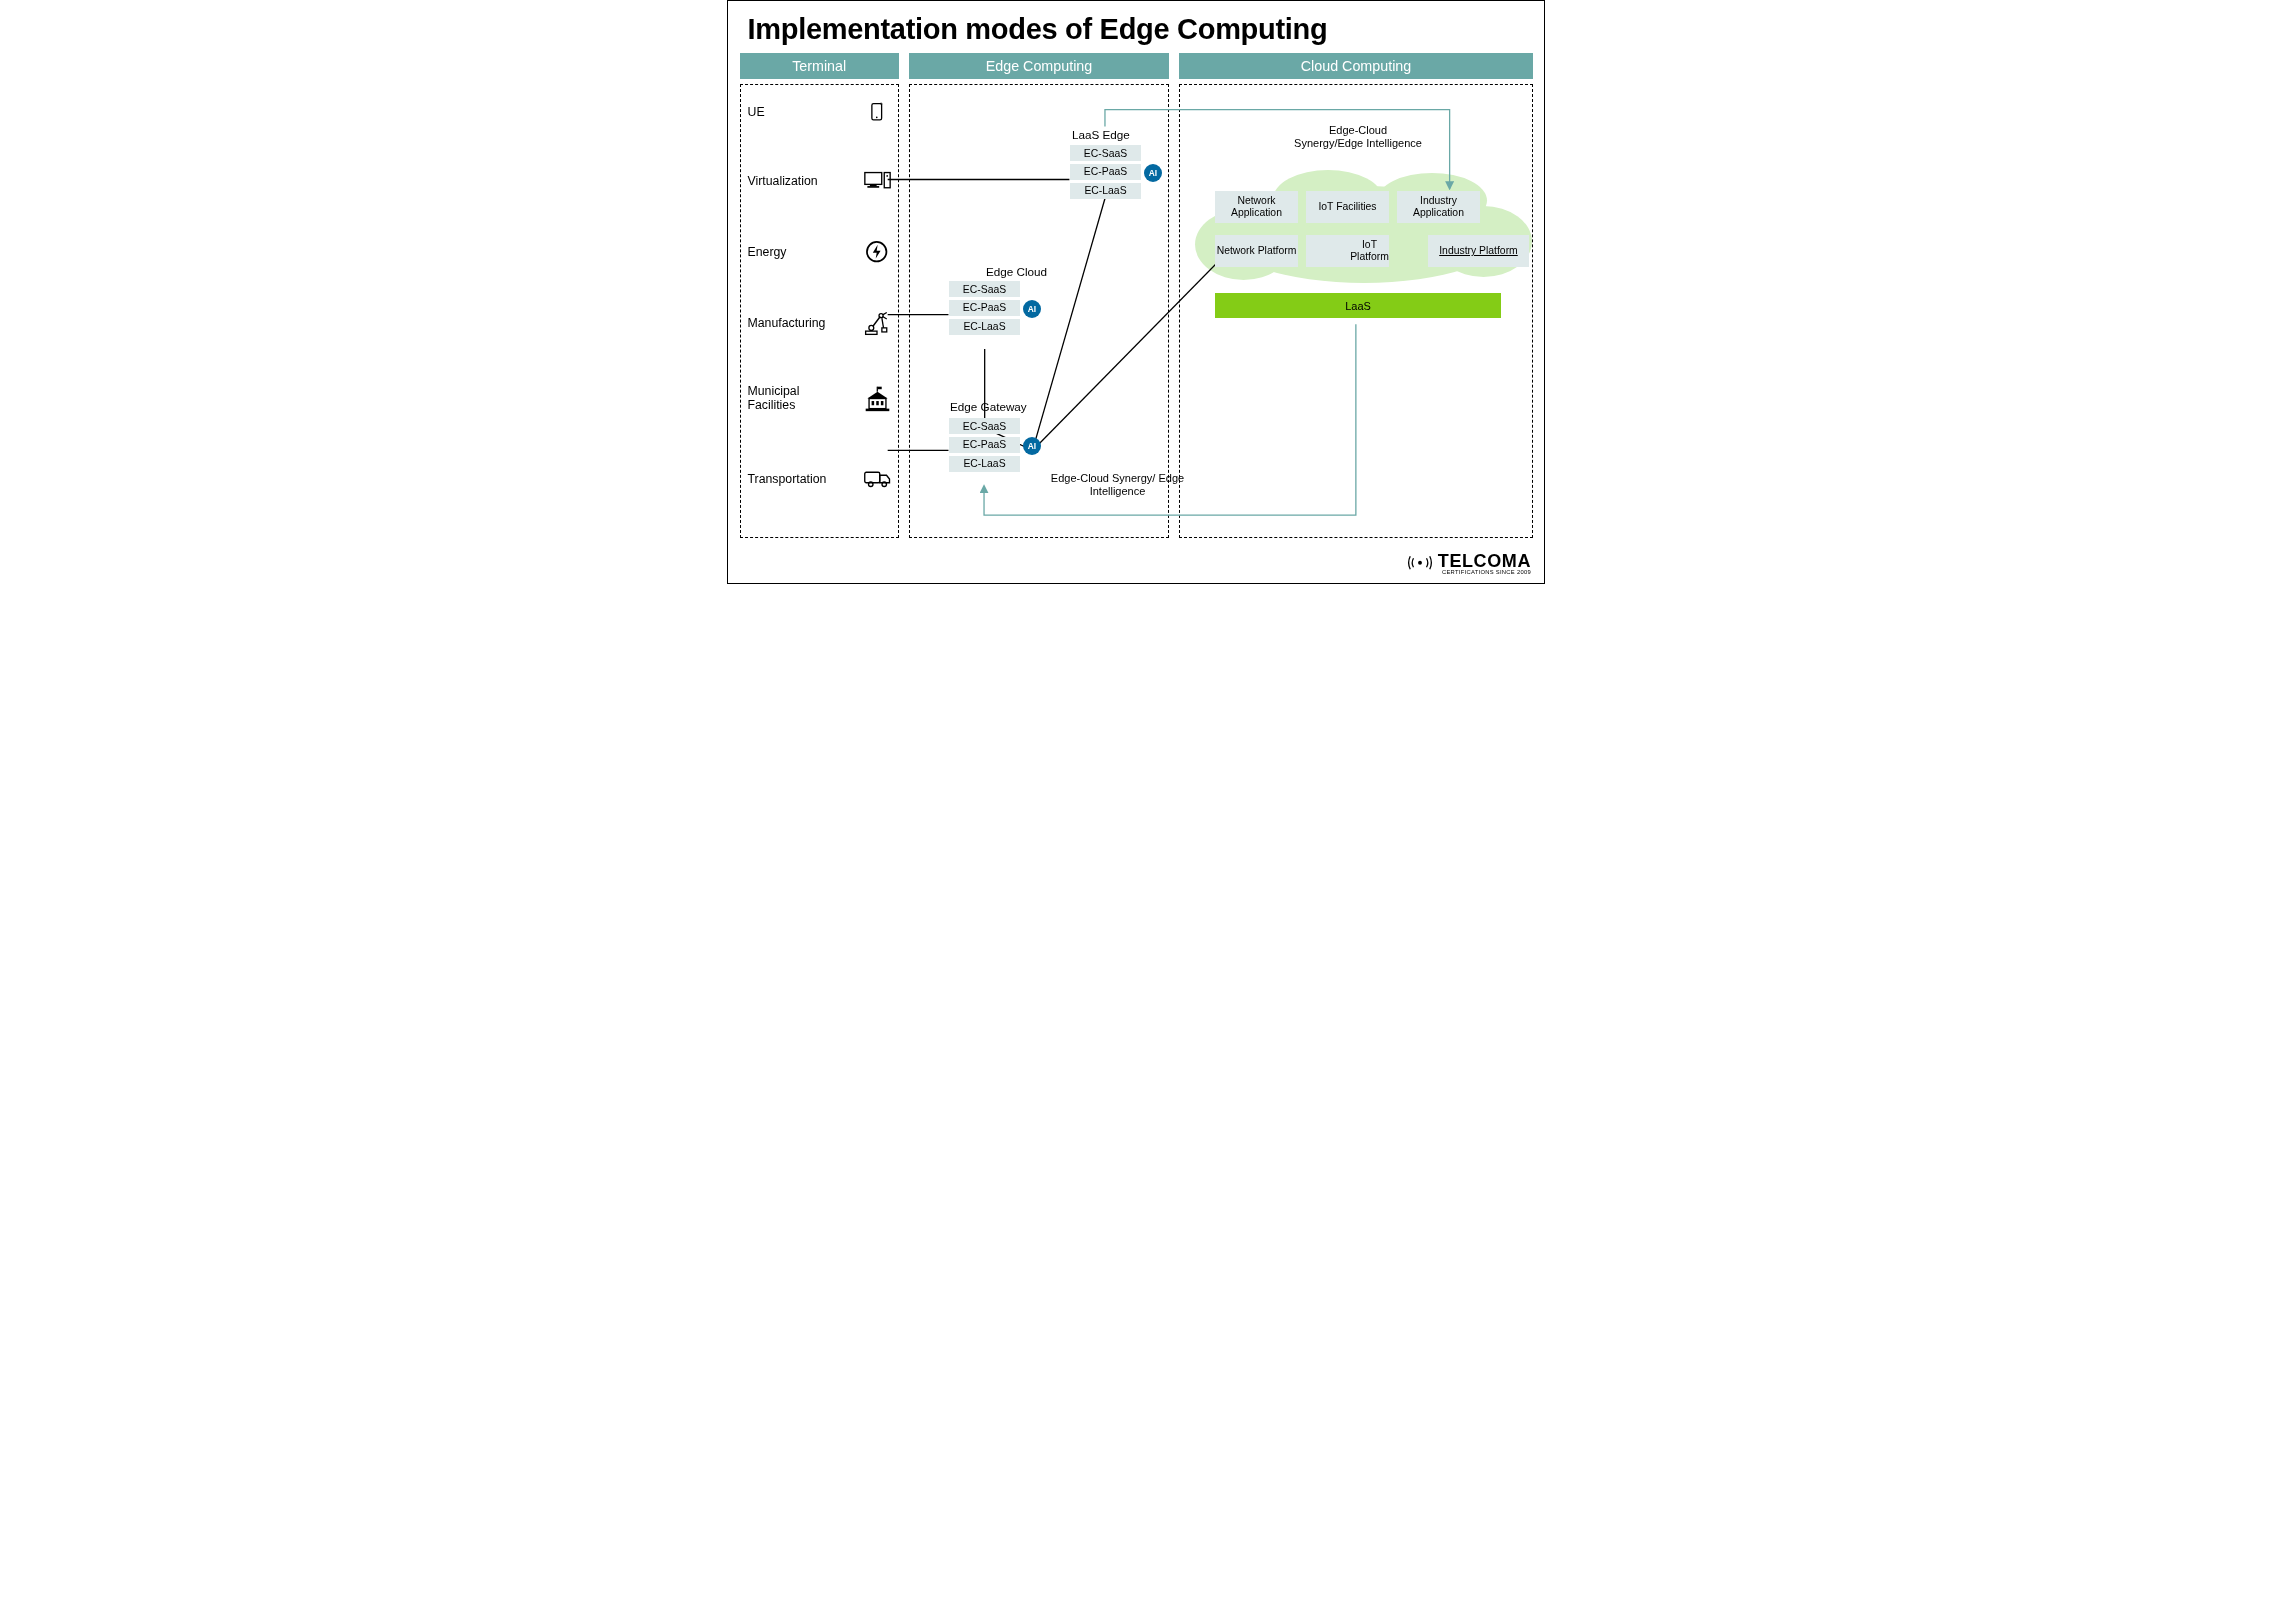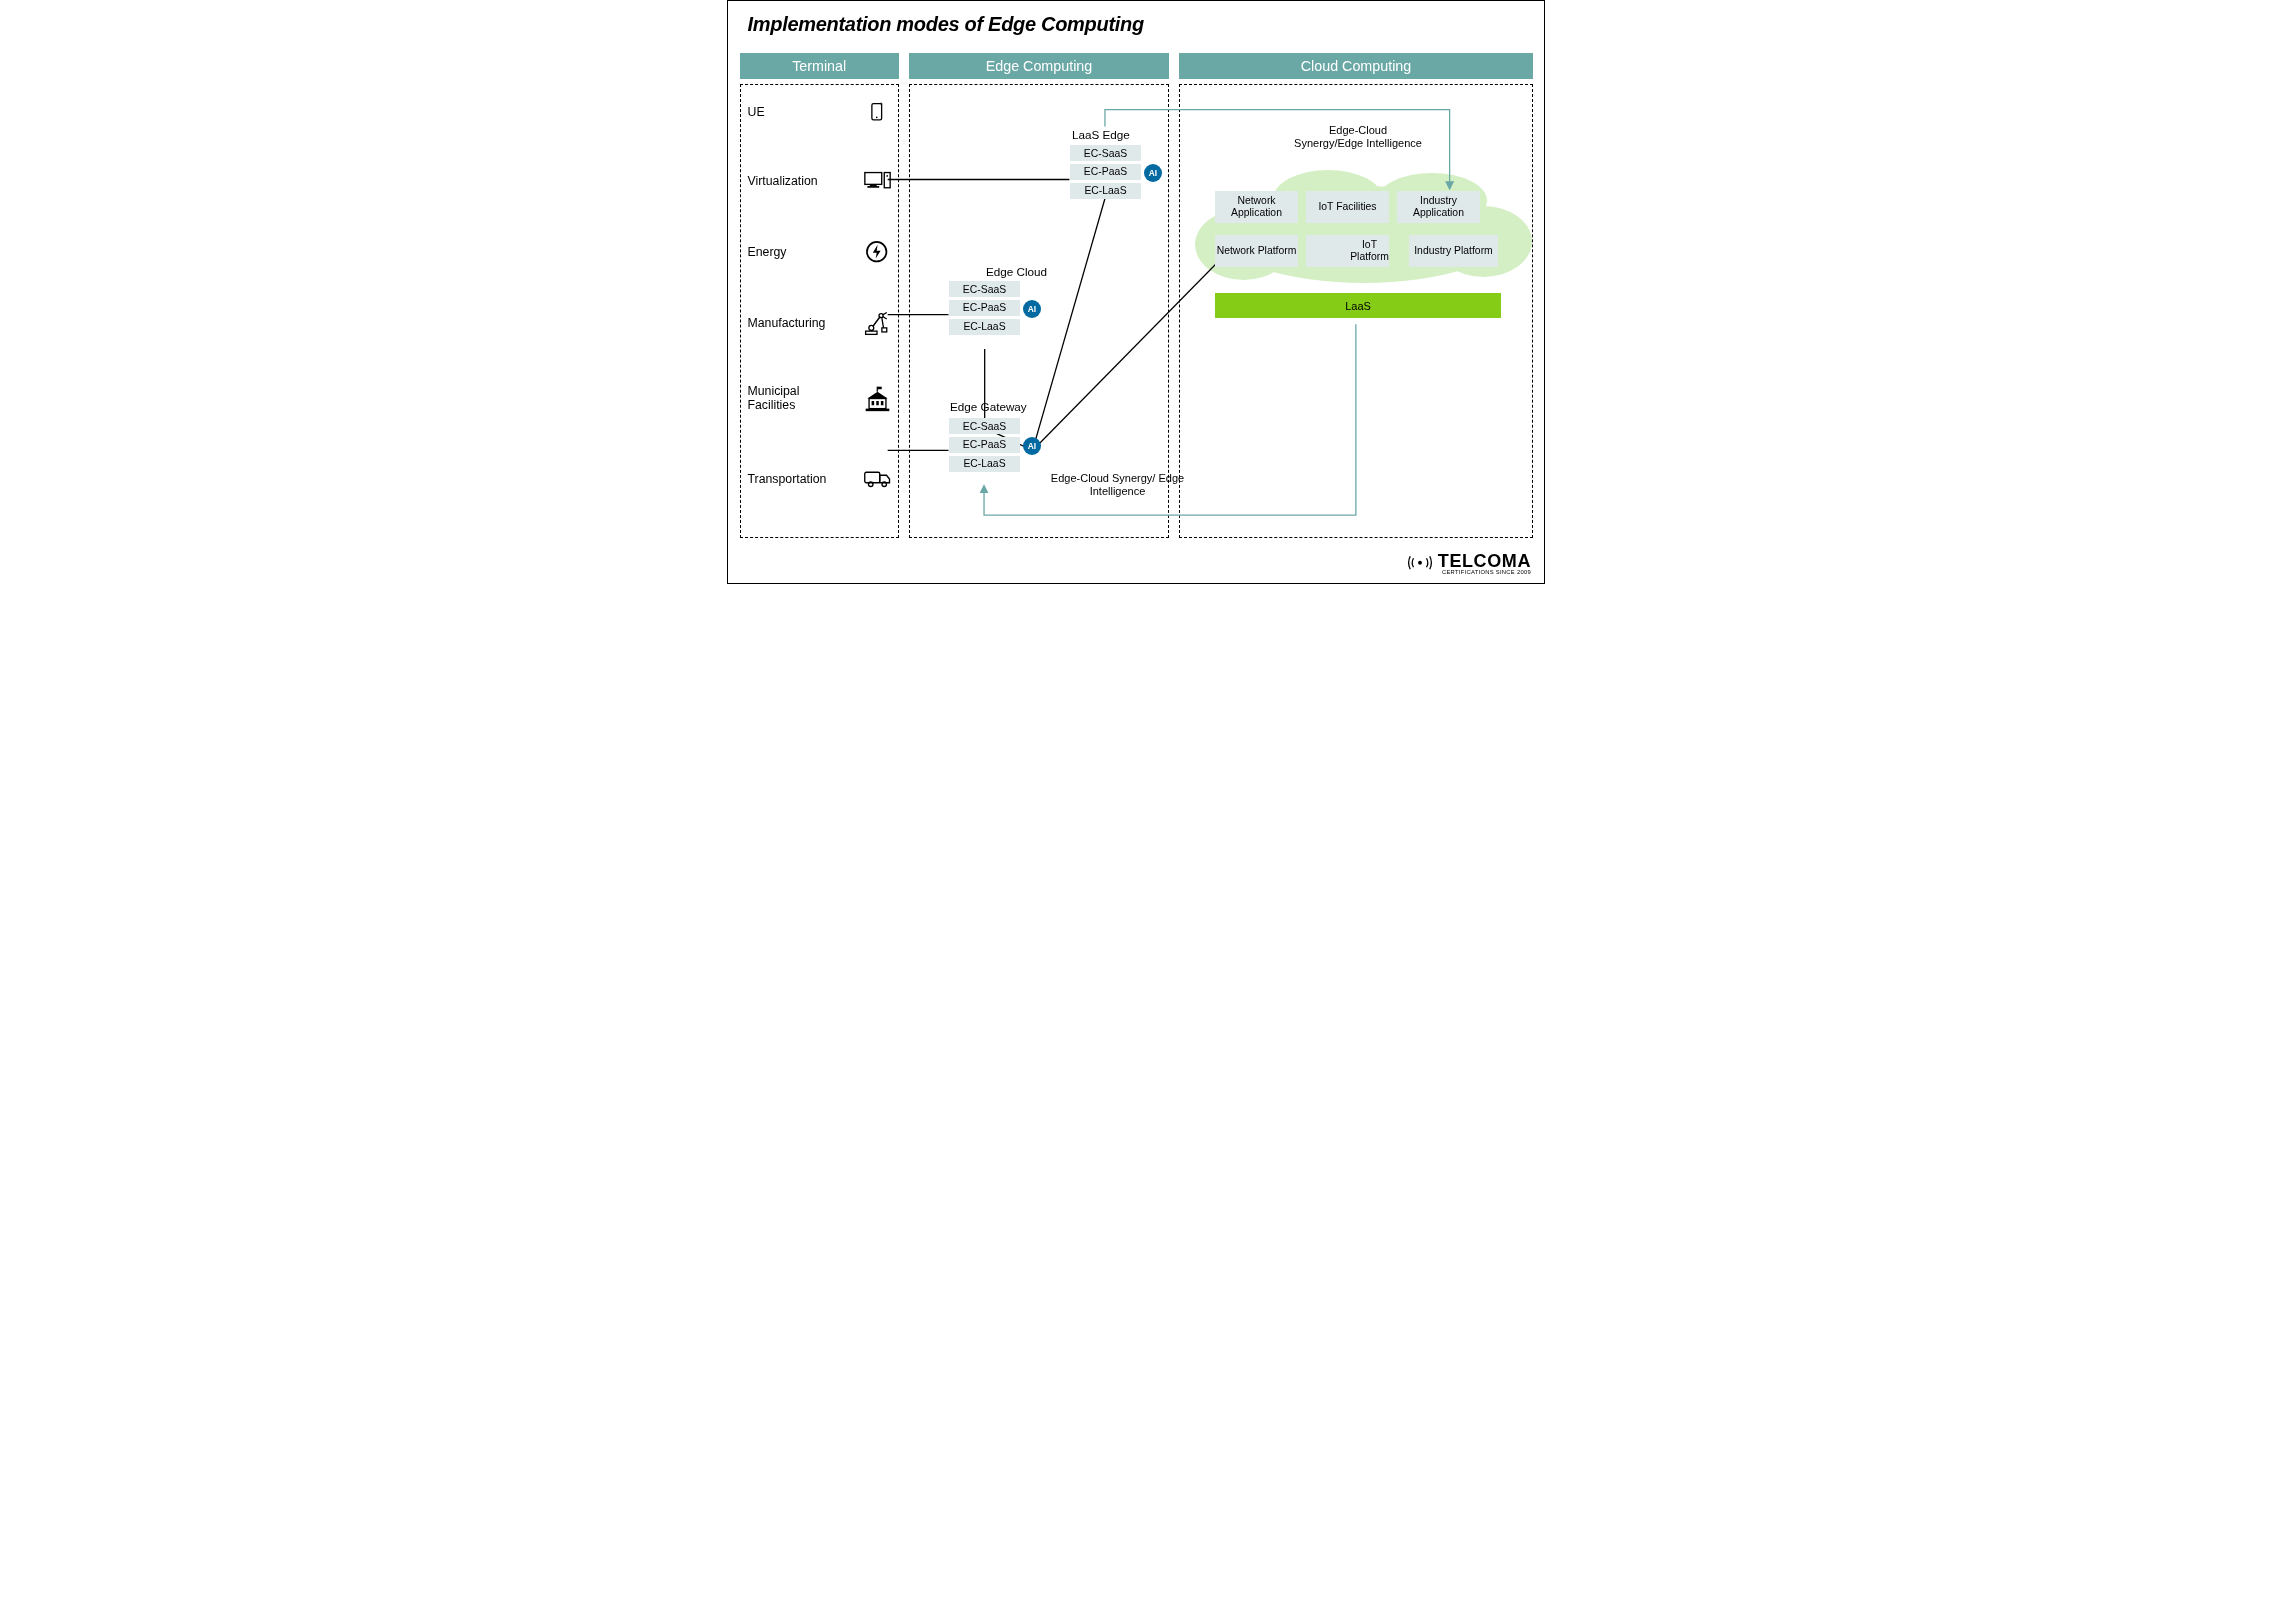--- a/index.html
+++ b/index.html
@@ -1,18 +1,18 @@
 <!DOCTYPE html>
 <html style="font-size:10.4px"><head>
 <meta charset="utf-8">
 <style>
   * { box-sizing: border-box; margin: 0; padding: 0; }
   body { font-family: -apple-system, "Segoe UI", Arial, sans-serif; background:#fff; }
   #stage { position:relative; width:818px; height:584px; border:0.6px solid #000; margin:auto; }
-  .title { position:absolute; left:19.5px; top:11.7px; font-size:20px; font-weight:700; letter-spacing:-0.3px;font-style:italic; }
+  .title { position:absolute; left:19.5px; top:11.7px; font-size:29px; font-weight:700; letter-spacing:-0.3px; }
   .col-header { position:absolute; height:26px; background:#6aa8a6; color:#fff; font-size:14.3px; font-weight:500; display:flex; align-items:center; justify-content:center; }
   .dashed-box { position:absolute; border:1.3px dashed #000; background:transparent; }
   .term-item { position:absolute; left:19.5px; width:143px; display:flex; align-items:center; justify-content:space-between; }
   .term-label { font-size:12.3px; font-weight:400; }
   .term-icon { width:27px; height:27px; display:flex; align-items:center; justify-content:center; }
   .stack-title { position:absolute; font-size:11.7px; font-weight:400; }
   .stack { position:absolute; width:71px; }
   .chip { background:#dfe9ea; text-align:center; font-size:10.4px; padding:2.6px 0; margin-bottom:2.6px; }
   .ai-badge { position:absolute; width:18px; height:18px; border-radius:50%; background:#0369a1; color:#fff; font-size:8.4px; font-weight:600; display:flex; align-items:center; justify-content:center; }
   .cloud-blob { position:absolute; }
@@ -165,21 +165,21 @@
     <div class="chip">EC-LaaS</div>
   </div>
   <div class="ai-badge" style="left:295px; top:436px;">AI</div>
 
   <div class="cbox" style="left:487px; top:190px; width:83px; height:32px;">Network Application</div>
   <div class="cbox" style="left:578px; top:190px; width:83px; height:32px;">IoT Facilities</div>
   <div class="cbox" style="left:669px; top:190px; width:83px; height:32px;">Industry Application</div>
 
   <div class="cbox" style="left:487px; top:234px; width:83px; height:32px;">Network Platform</div>
   <div class="cbox" style="left:578px; top:234px; width:83px; height:32px;padding-left:44px;">IoT Platform</div>
-  <div class="cbox" style="left:681px; top:234px; width:89px; height:32px;">Industry Platform</div>
+  <div class="cbox" style="left:700px; top:234px; width:101px; height:32px;text-decoration:underline;">Industry Platform</div>
 
   <div class="laas-bar" style="left:487px; top:292px; width:286px; height:25px;">LaaS</div>
 
   <div class="arrow-label" style="left:565px; top:123px; width:130px;">Edge-Cloud Synergy/Edge Intelligence</div>
   <div class="arrow-label" style="left:318px; top:471px; width:143px;">Edge-Cloud Synergy/ Edge Intelligence</div>
 
   <div class="brand">
     <svg viewBox="0 0 40 30" width="26" height="19.5">
       <path d="M5 5 Q0 15 5 25" fill="none" stroke="#000" stroke-width="2"></path>
       <path d="M10 8 Q6 15 10 22" fill="none" stroke="#000" stroke-width="2"></path>

